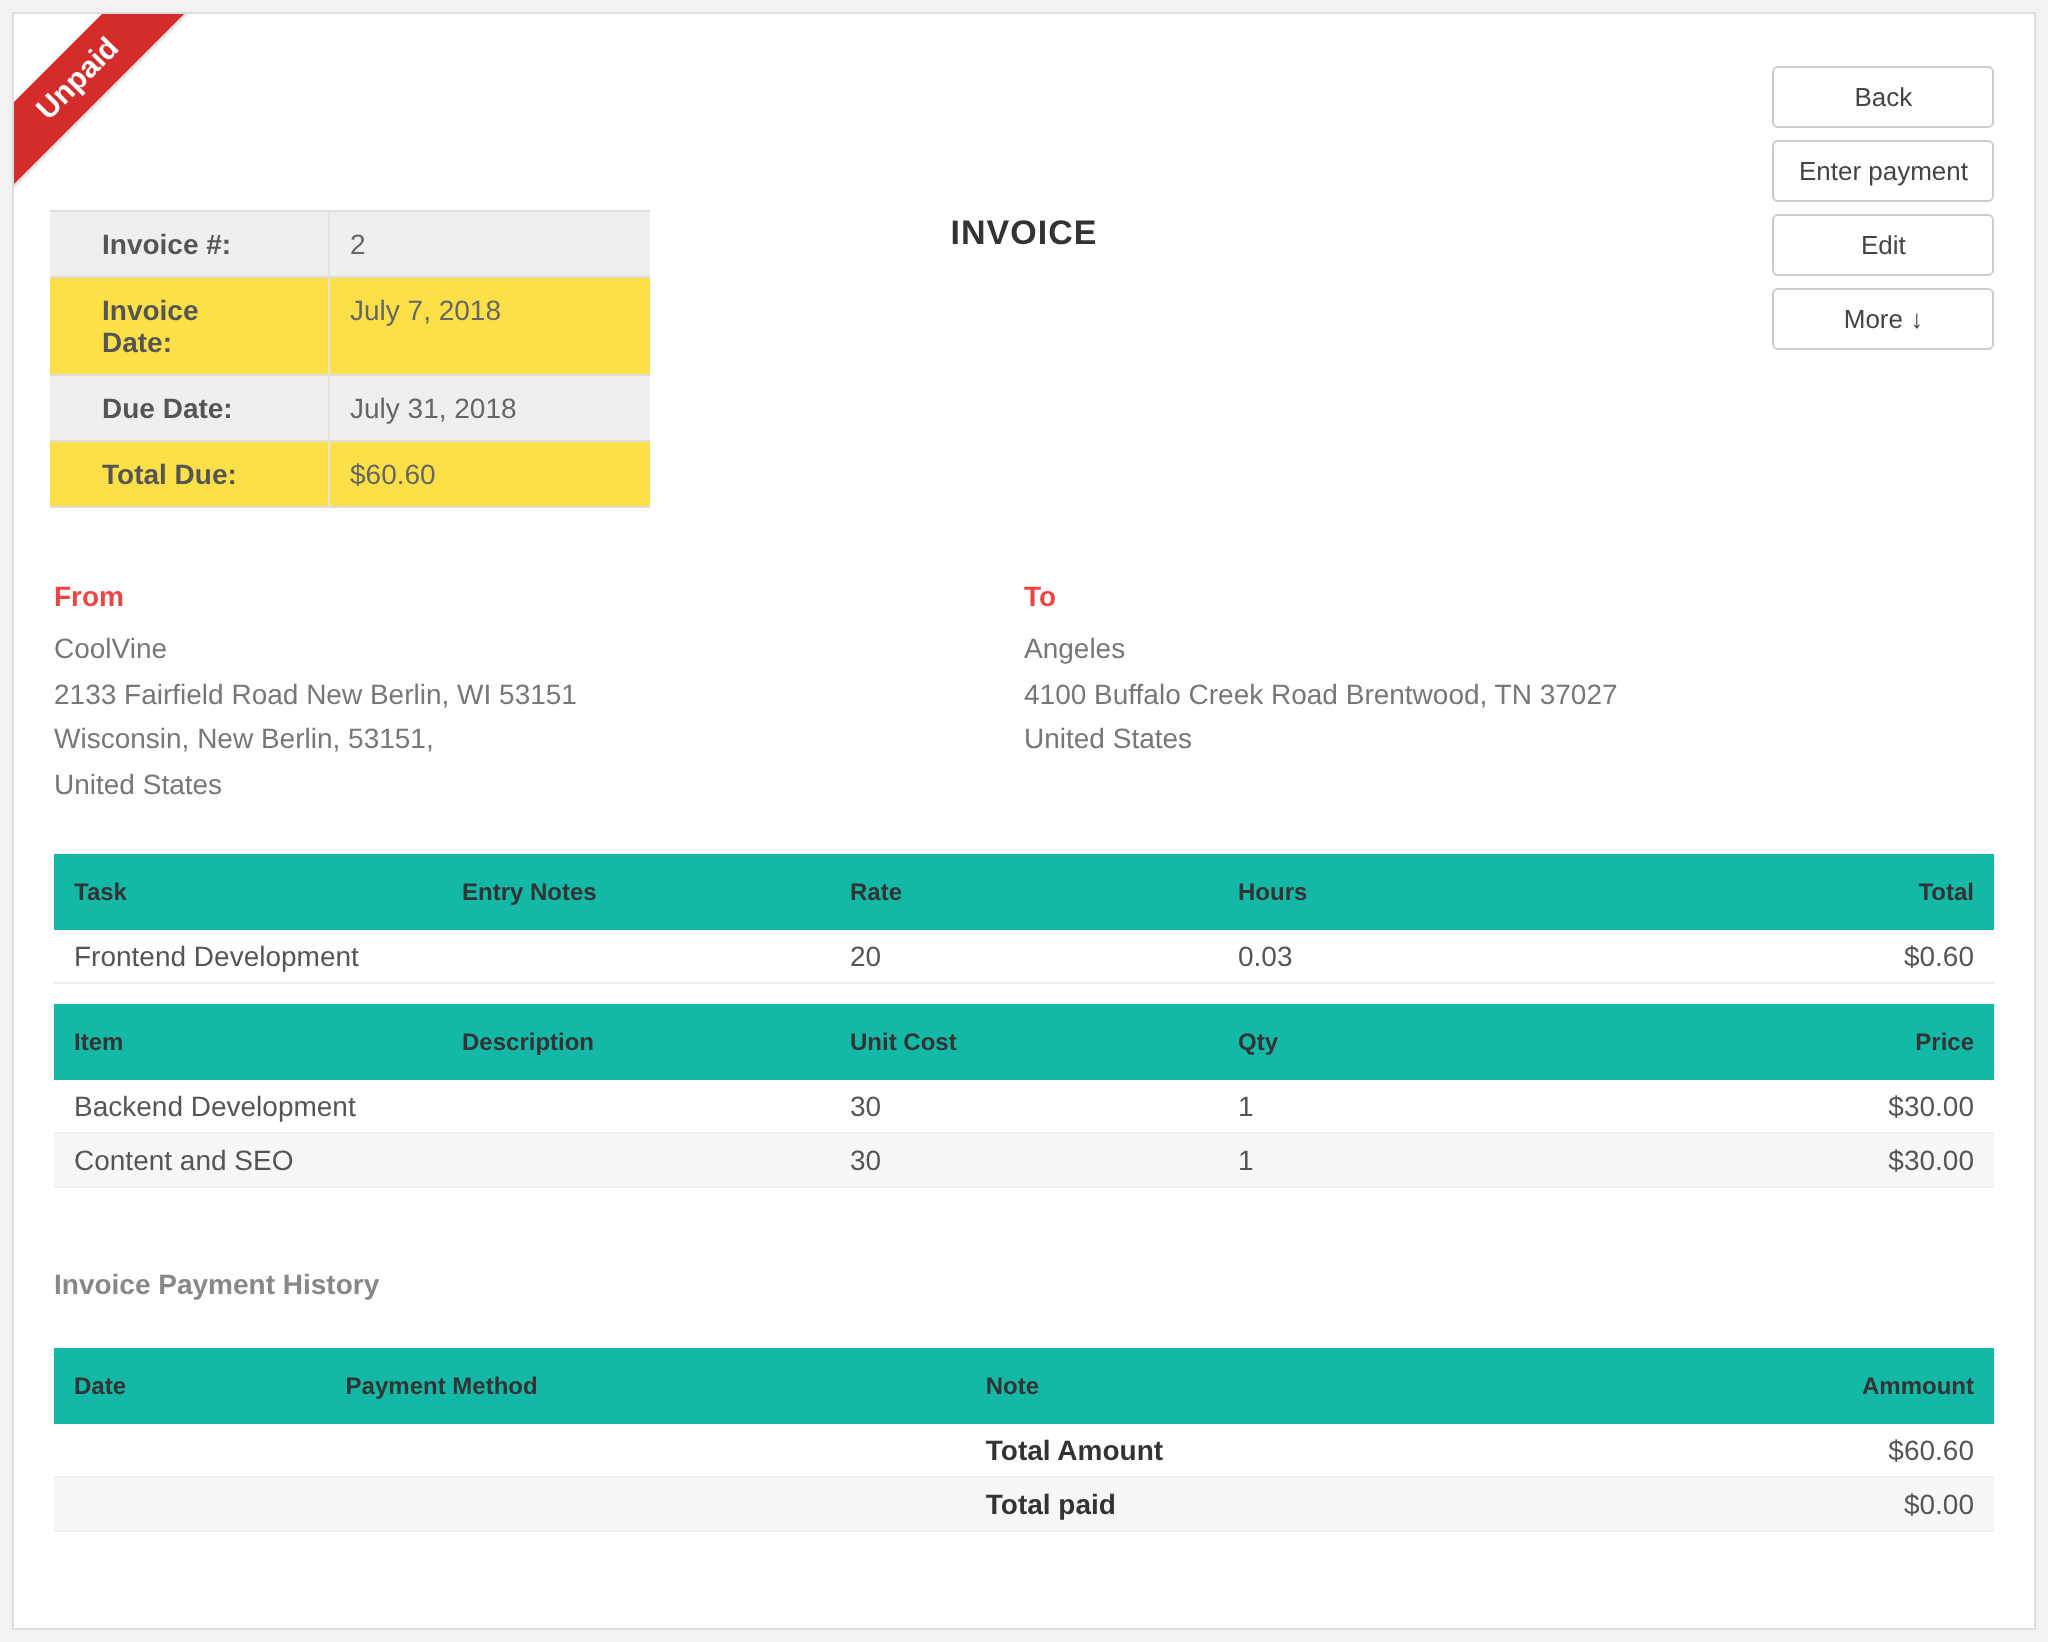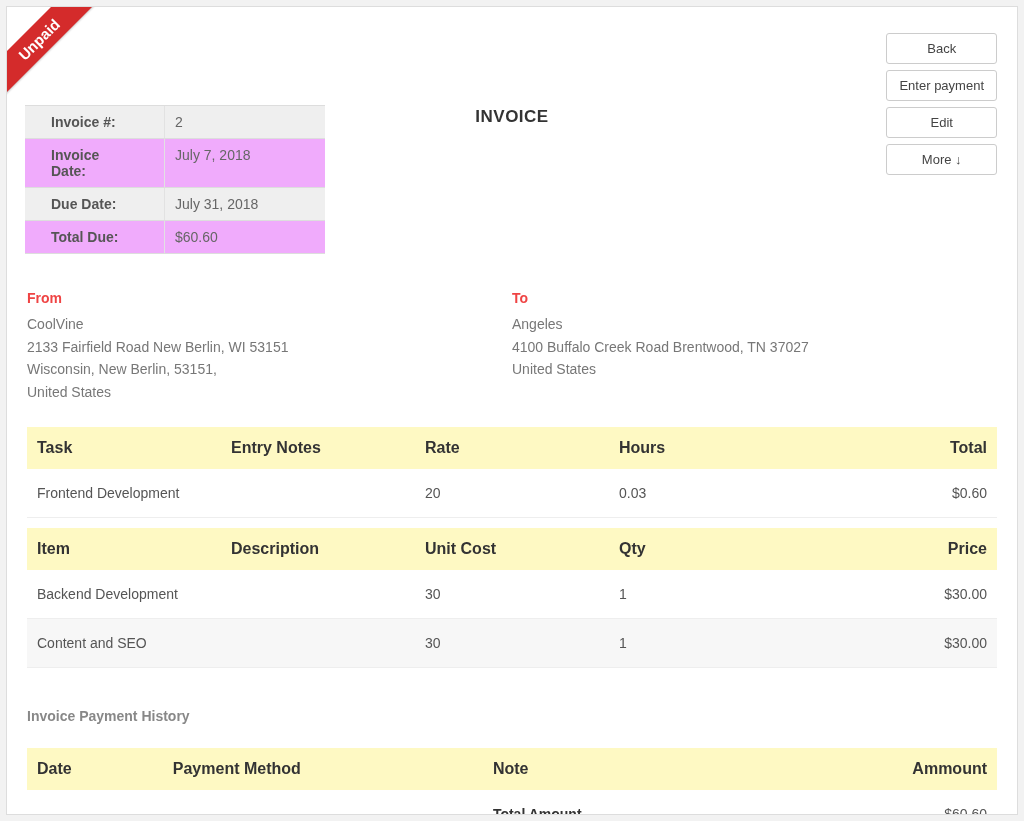--- a/index.html
+++ b/index.html
@@ -81,21 +81,21 @@
     font-weight: 600;
     color: #555;
     border-right: 1px solid #e2e2e2;
   }
   .meta-row .value {
     flex: 1;
     padding: 8px 10px;
     color: #666;
   }
   .meta-row.odd { background: #efefef; }
-  .meta-row.even { background: #f0abfc; }
+  .meta-row.even { background: #fde047; }
 
   .addresses {
     display: flex;
     margin-top: 160px;
     gap: 0;
   }
   .addr {
     flex: 1;
     color: #777;
     line-height: 1.6;
@@ -106,30 +106,30 @@
     font-weight: 700;
     font-size: 14px;
   }
 
   table.items {
     width: 100%;
     border-collapse: collapse;
     margin-top: 24px;
   }
   table.items th {
-    background: #fef9c3;
+    background: #14b8a6;
     text-align: left;
     font-weight: 700;
     color: #333;
     padding: 12px 10px;
-    font-size: 16px;
+    font-size: 12px;
   }
   table.items th.right, table.items td.right { text-align: right; }
   table.items td {
-    padding: 16px 10px;
+    padding: 5px 10px;
     color: #555;
     border-bottom: 1px solid #eee;
   }
   table.items tbody tr:nth-child(even) td { background: #f7f7f7; }
 
   .section-title {
     font-weight: 700;
     color: #888;
     margin-top: 40px;
     margin-bottom: 10px;

